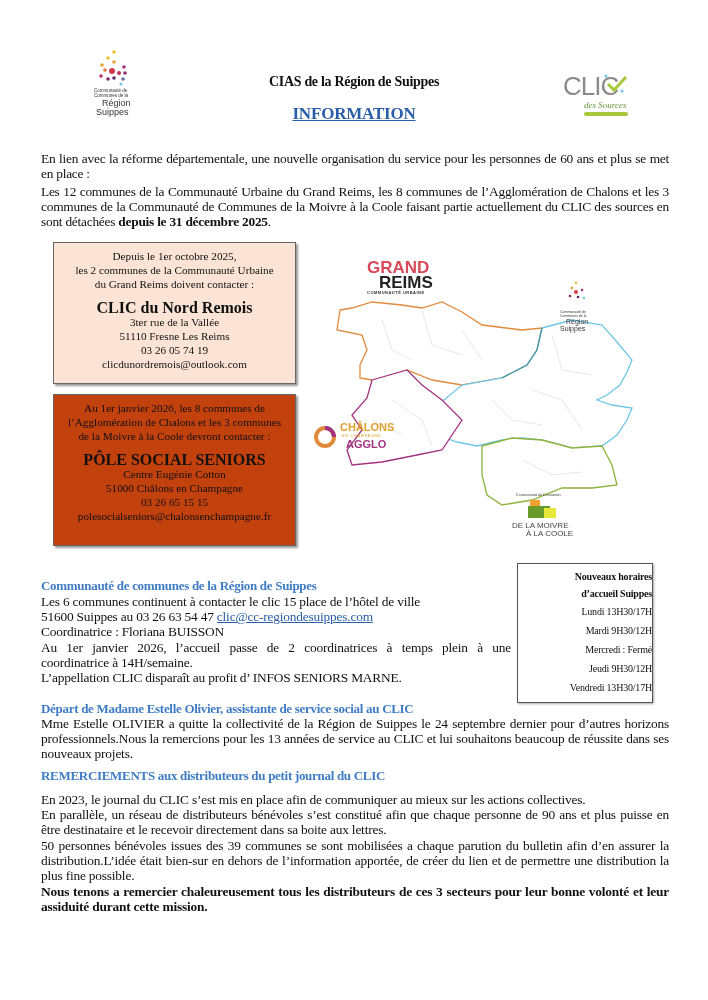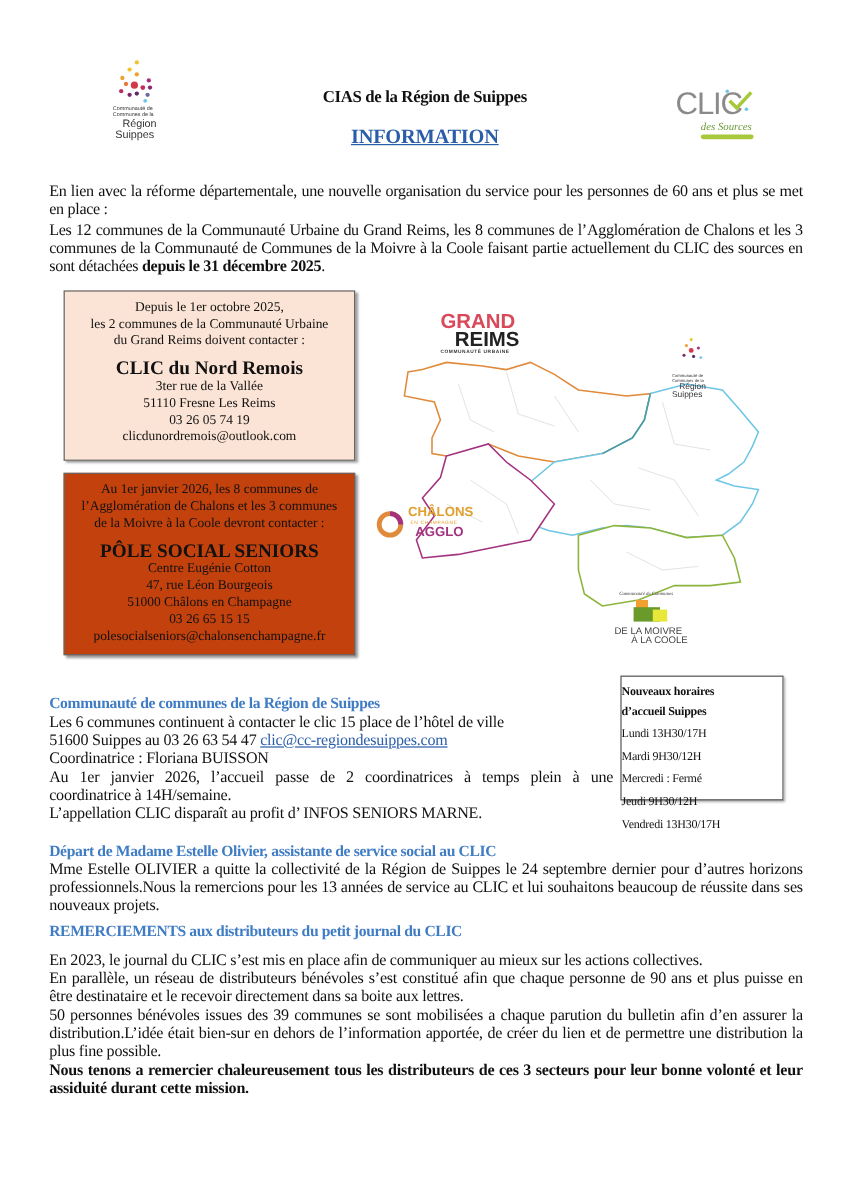--- a/index.html
+++ b/index.html
@@ -23,21 +23,21 @@
   .box { left: 53px; width: 243px; text-align: center; font-size: 11.2px; line-height: 14px; border: 1px solid #666; box-shadow: 2px 2px 2px #999; padding-top: 6px; }
   .box1 { top: 242px; height: 142px; background: #fbe4d5; }
   .box2 { top: 394px; height: 152px; background: #c2410c; }
   .box .gap { height: 10px; }
   .box .org { font-weight: bold; font-size: 16px; }
 
   
   .map { left: 312px; top: 250px; width: 350px; height: 320px; }
 
   
-  .hours { left: 517px; top: 563px; width: 136px; height: 104px; border: 1px solid #555; box-shadow: 1px 1px 2px #aaa; text-align: left; font-size: 10px; line-height: 19px; padding-top: 4px; letter-spacing: -0.2px; }
+  .hours { left: 517px; top: 563px; width: 136px; height: 140px; border: 1px solid #555; box-shadow: 1px 1px 2px #aaa; text-align: right; font-size: 10px; line-height: 19px; padding-top: 4px; letter-spacing: -0.2px; }
   .hours .h-title { font-weight: bold; line-height: 17px; }
 
   
   .sec-title { left: 41px; font-size: 13px; color: #3f7cc4; font-weight: bold; letter-spacing: -0.3px; }
   .sec-text { left: 41px; width: 470px; font-size: 13.4px; line-height: 15.2px; letter-spacing: -0.2px; }
   .sec-text .just { text-align: justify; text-align-last: justify; display: block; }
   .link { color: #2a5ea8; text-decoration: underline; }
 
   .full { width: 628px; text-align: justify; }
   .bold-final { font-weight: bold; }
@@ -101,21 +101,20 @@
   <div>clicdunordremois@outlook.com</div>
 </div>
 
 <div class="abs box box2">
   <div>Au 1er janvier 2026, les 8 communes de</div>
   <div>l’Agglomération de Chalons et les 3 communes</div>
   <div>de la Moivre à la Coole  devront contacter :</div>
   <div class="gap"></div>
   <div class="org">PÔLE SOCIAL SENIORS</div>
   <div>Centre Eugénie Cotton</div>
-  <div>47, rue Léon Bourgeois</div>
   <div>51000 Châlons en Champagne</div>
   <div>03 26 65 15 15</div>
   <div>polesocialseniors@chalonsenchampagne.fr</div>
 </div>
 
 <div class="abs map">
   <svg width="350" height="320" viewBox="0 0 350 320">
 
     <path d="M28 60 L40 58 L60 52 L90 55 L110 58 L130 52 L150 62 L170 75 L210 80 L230 78 L225 100 L215 115 L190 128 L150 135 L120 130 L95 120 L78 128 L60 130 L48 128 L48 115 L55 100 L50 85 L25 80 Z" fill="#fff" stroke="#e08a3c" stroke-width="1.3"></path>
 

